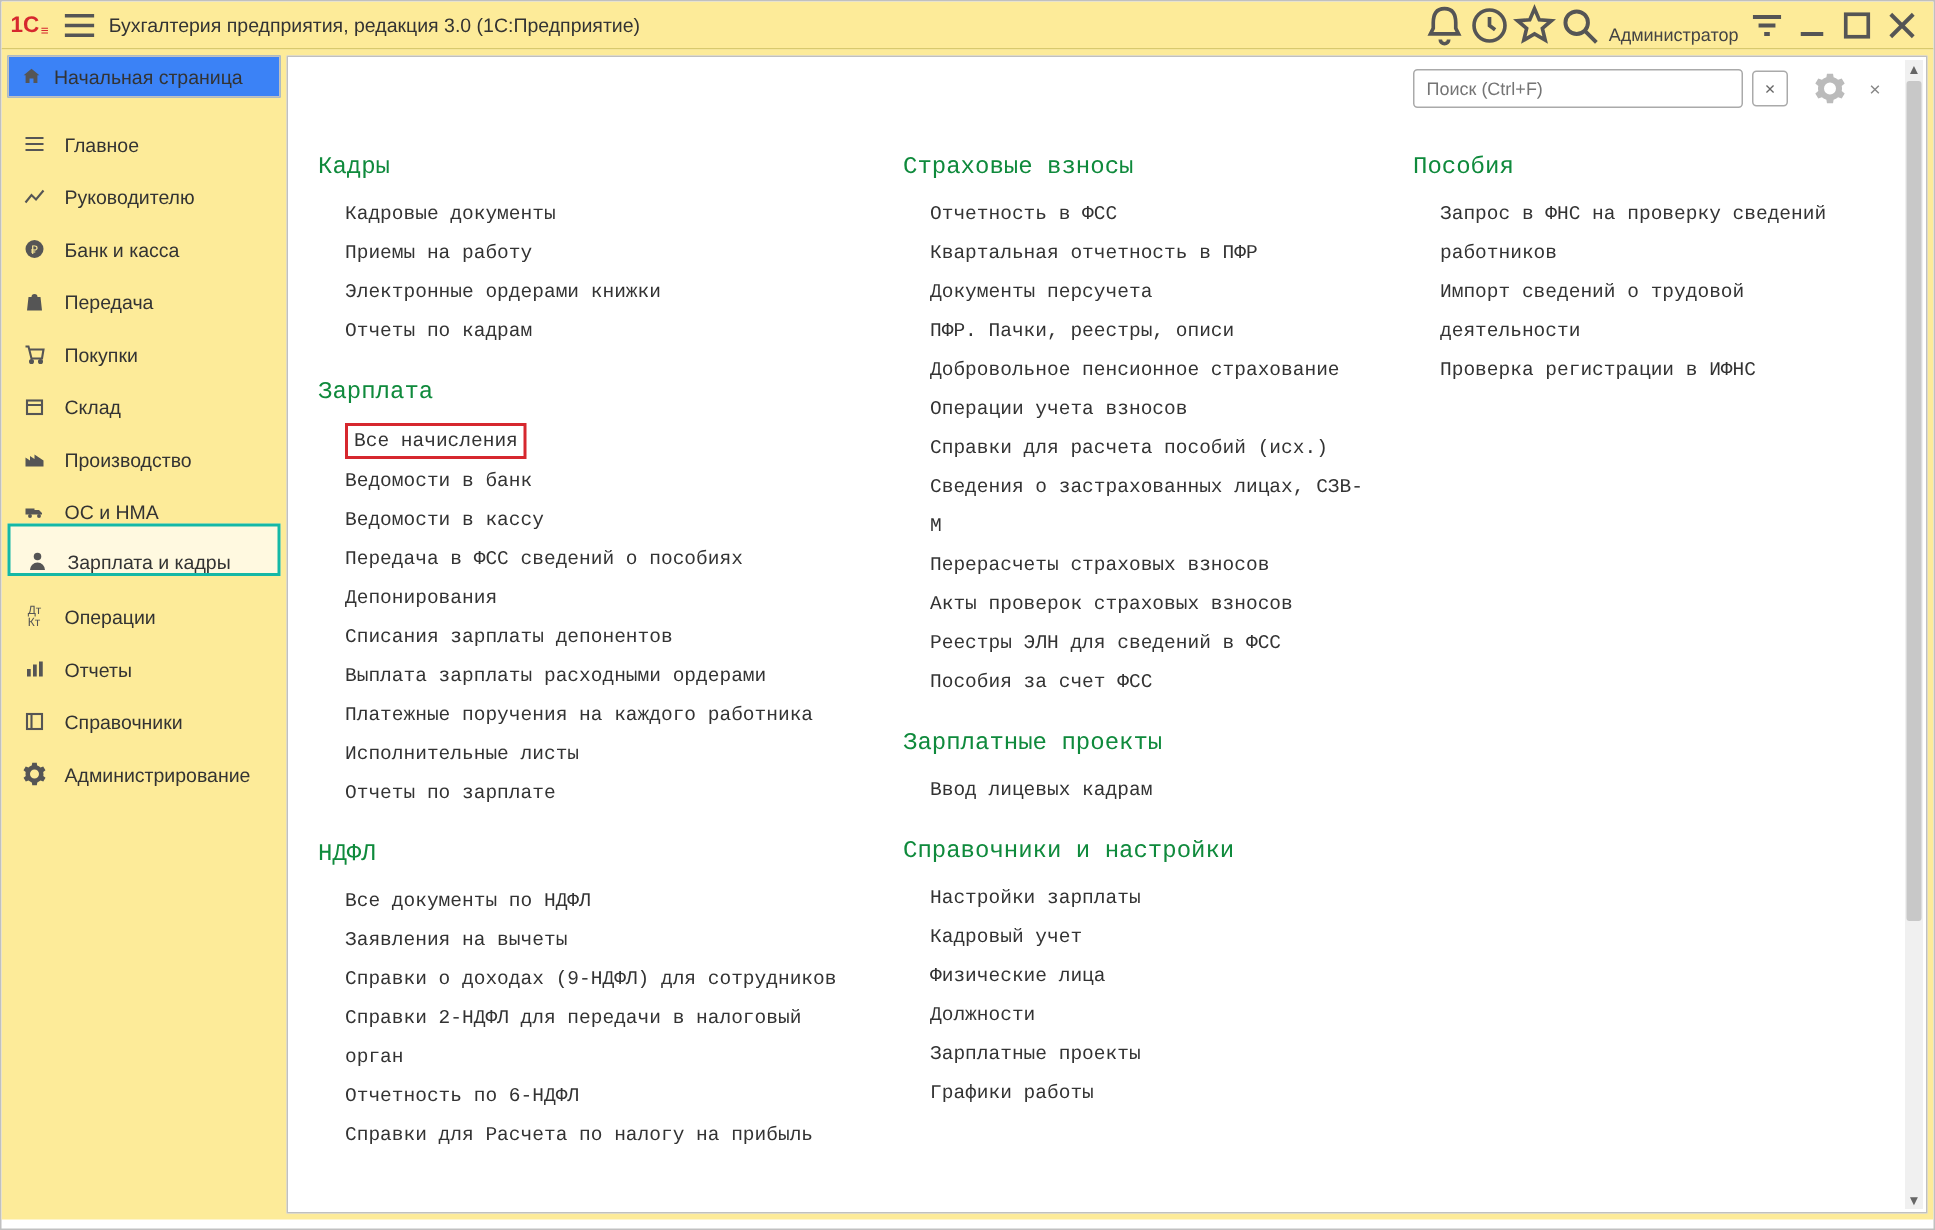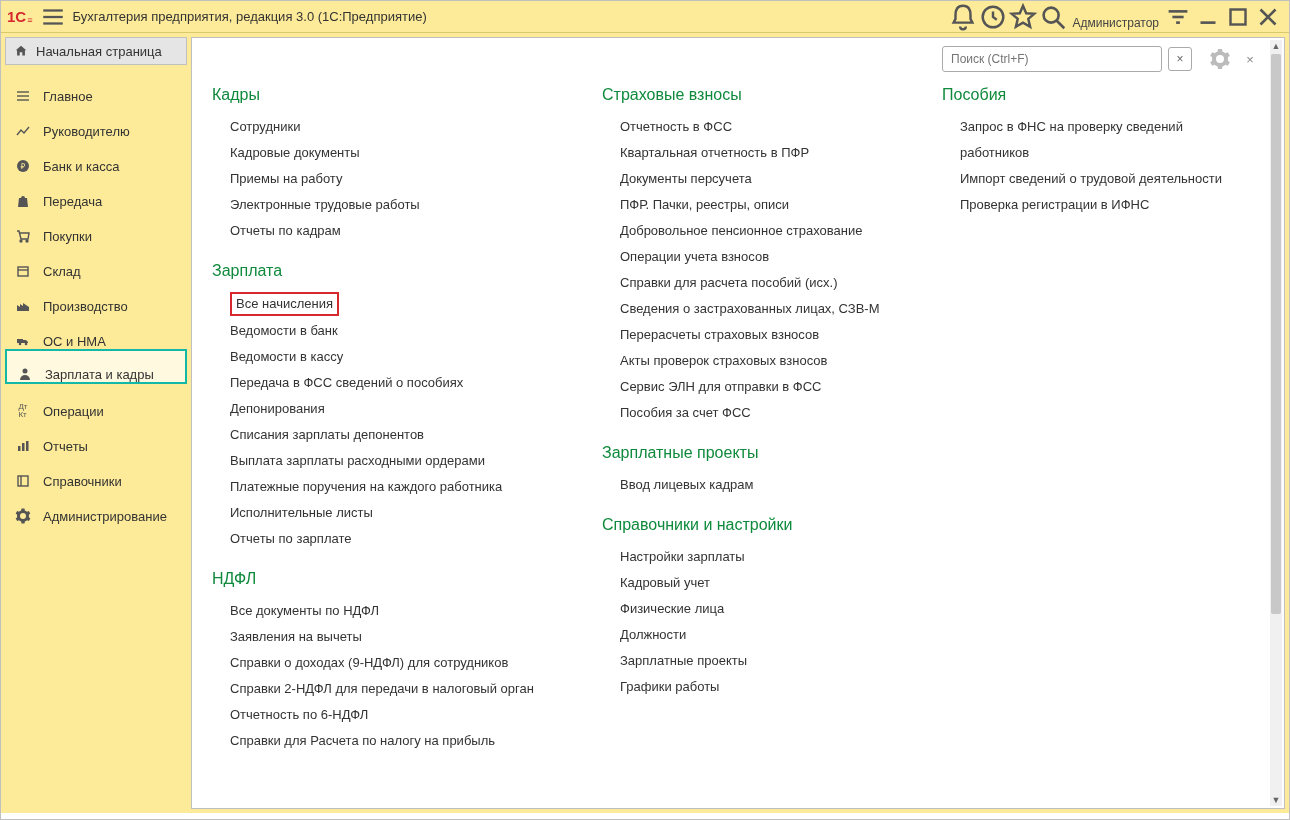--- a/index.html
+++ b/index.html
@@ -61,21 +61,21 @@
     background: #fdeb99;
     padding: 4px;
     gap: 4px;
   }
   .sidebar {
     width: 182px;
     display: flex;
     flex-direction: column;
   }
   .start-page {
-    background: #e5e5e5;
+    background: #3b82f6;
     border: 1px solid #c0c0c0;
     height: 28px;
     display: flex;
     align-items: center;
     padding: 0 8px;
     gap: 8px;
     margin-bottom: 4px;
     cursor: pointer;
   }
   .start-page svg { width:14px; height:14px; }
@@ -153,21 +153,22 @@
   .tool-icon {
     width:24px; height:24px;
     display:flex; align-items:center; justify-content:center;
     color:#888;
     cursor:pointer;
   }
   .content-scroll {
     position:absolute;
     top:0; left:0; right:14px; bottom:4px;
     overflow-y:auto;
-    padding: 48px 20px 20px 20px;
+    padding: 64px 20px 20px 20px;
+    font-family: Liberation Mono, monospace;
   }
   .columns {
     display:flex;
     gap: 30px;
   }
   .col { flex:0 0 auto; }
   .col1 { width: 360px; }
   .col2 { width: 310px; }
   .col3 { width: 310px; }
   .section-heading {
@@ -415,24 +416,23 @@
           </svg>
       </div>
       <div class="tool-icon">×</div>
     </div>
 
     <div class="content-scroll">
       <div class="columns" id="columns-container">
           <div class="col col1">
             <div class="section-heading first">Кадры</div>
             <div class="link-list">
-              <a class="link-item">Сотрудники</a>
               <a class="link-item">Кадровые документы</a>
               <a class="link-item">Приемы на работу</a>
-              <a class="link-item">Электронные трудовые работы</a>
+              <a class="link-item">Электронные ордерами книжки</a>
               <a class="link-item">Отчеты по кадрам</a>
             </div>
             <div class="section-heading">Зарплата</div>
             <div class="link-list"><a class="link-item highlighted">Все начисления</a><br style="display: none;"><a class="link-item">Ведомости в банк</a><a class="link-item">Ведомости в кассу</a><a class="link-item">Передача в ФСС сведений о пособиях</a><a class="link-item">Депонирования</a><a class="link-item">Списания зарплаты депонентов</a><a class="link-item">Выплата зарплаты расходными ордерами</a><a class="link-item">Платежные поручения на каждого работника</a><a class="link-item">Исполнительные листы</a><a class="link-item">Отчеты по зарплате</a></div>
             <div class="section-heading">НДФЛ</div>
             <div class="link-list">
               <a class="link-item">Все документы по НДФЛ</a>
               <a class="link-item">Заявления на вычеты</a>
               <a class="link-item">Справки о доходах (9-НДФЛ) для сотрудников</a>
               <a class="link-item">Справки 2-НДФЛ для передачи в налоговый орган</a>
@@ -446,21 +446,21 @@
               <a class="link-item">Отчетность в ФСС</a>
               <a class="link-item">Квартальная отчетность в ПФР</a>
               <a class="link-item">Документы персучета</a>
               <a class="link-item">ПФР. Пачки, реестры, описи</a>
               <a class="link-item">Добровольное пенсионное страхование</a>
               <a class="link-item">Операции учета взносов</a>
               <a class="link-item">Справки для расчета пособий (исх.)</a>
               <a class="link-item">Сведения о застрахованных лицах, СЗВ-М</a>
               <a class="link-item">Перерасчеты страховых взносов</a>
               <a class="link-item">Акты проверок страховых взносов</a>
-              <a class="link-item">Сервис ЭЛН для отправки в ФСС</a>
+              <a class="link-item">Реестры ЭЛН для сведений в ФСС</a>
               <a class="link-item">Пособия за счет ФСС</a>
             </div>
             <div class="section-heading">Зарплатные проекты</div>
             <div class="link-list">
               <a class="link-item">Ввод лицевых кадрам</a>
             </div>
             <div class="section-heading">Справочники и настройки</div>
             <div class="link-list">
               <a class="link-item">Настройки зарплаты</a>
               <a class="link-item">Кадровый учет</a>

